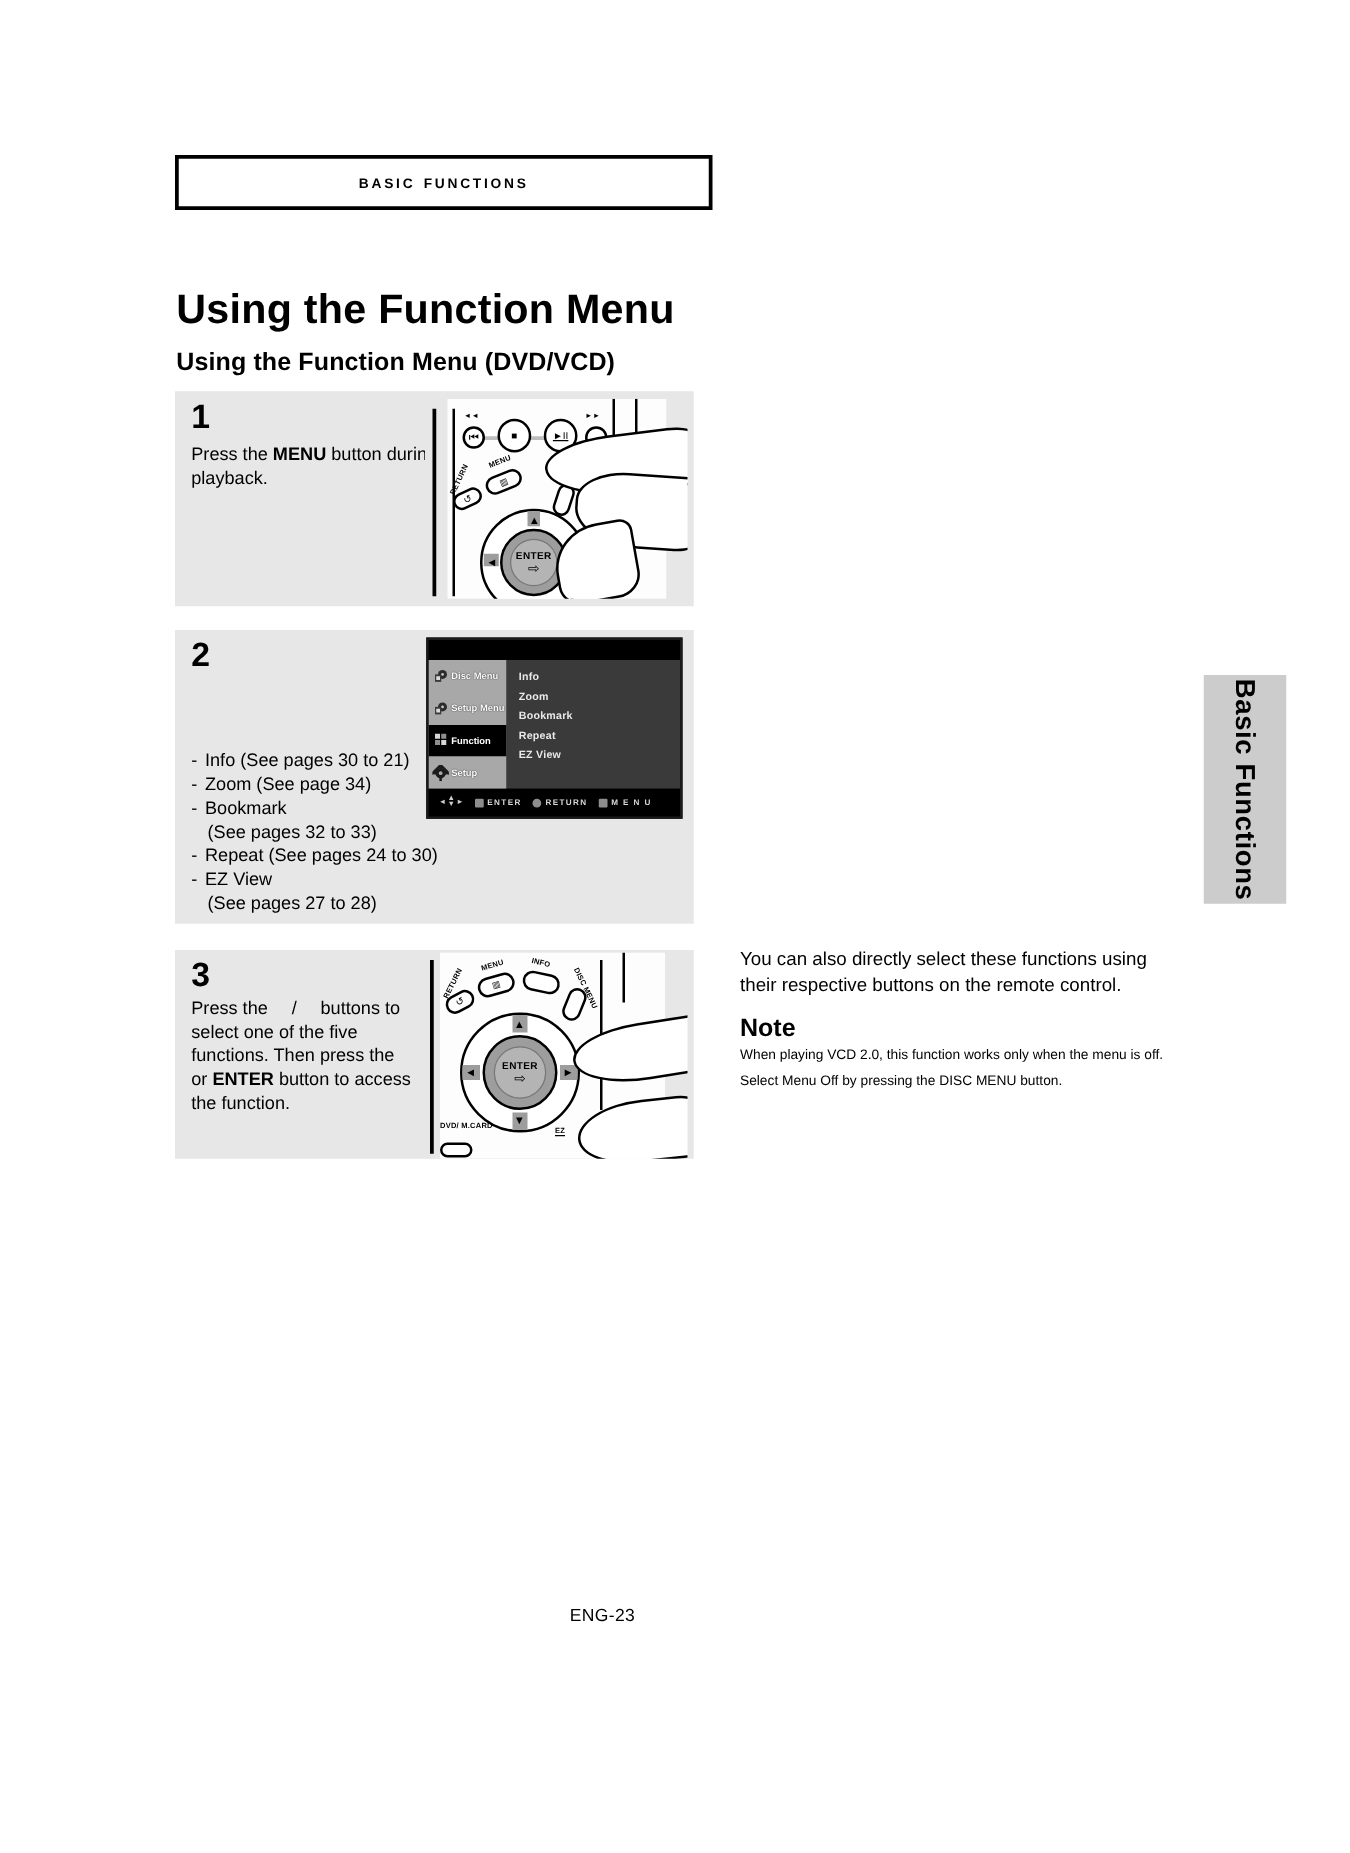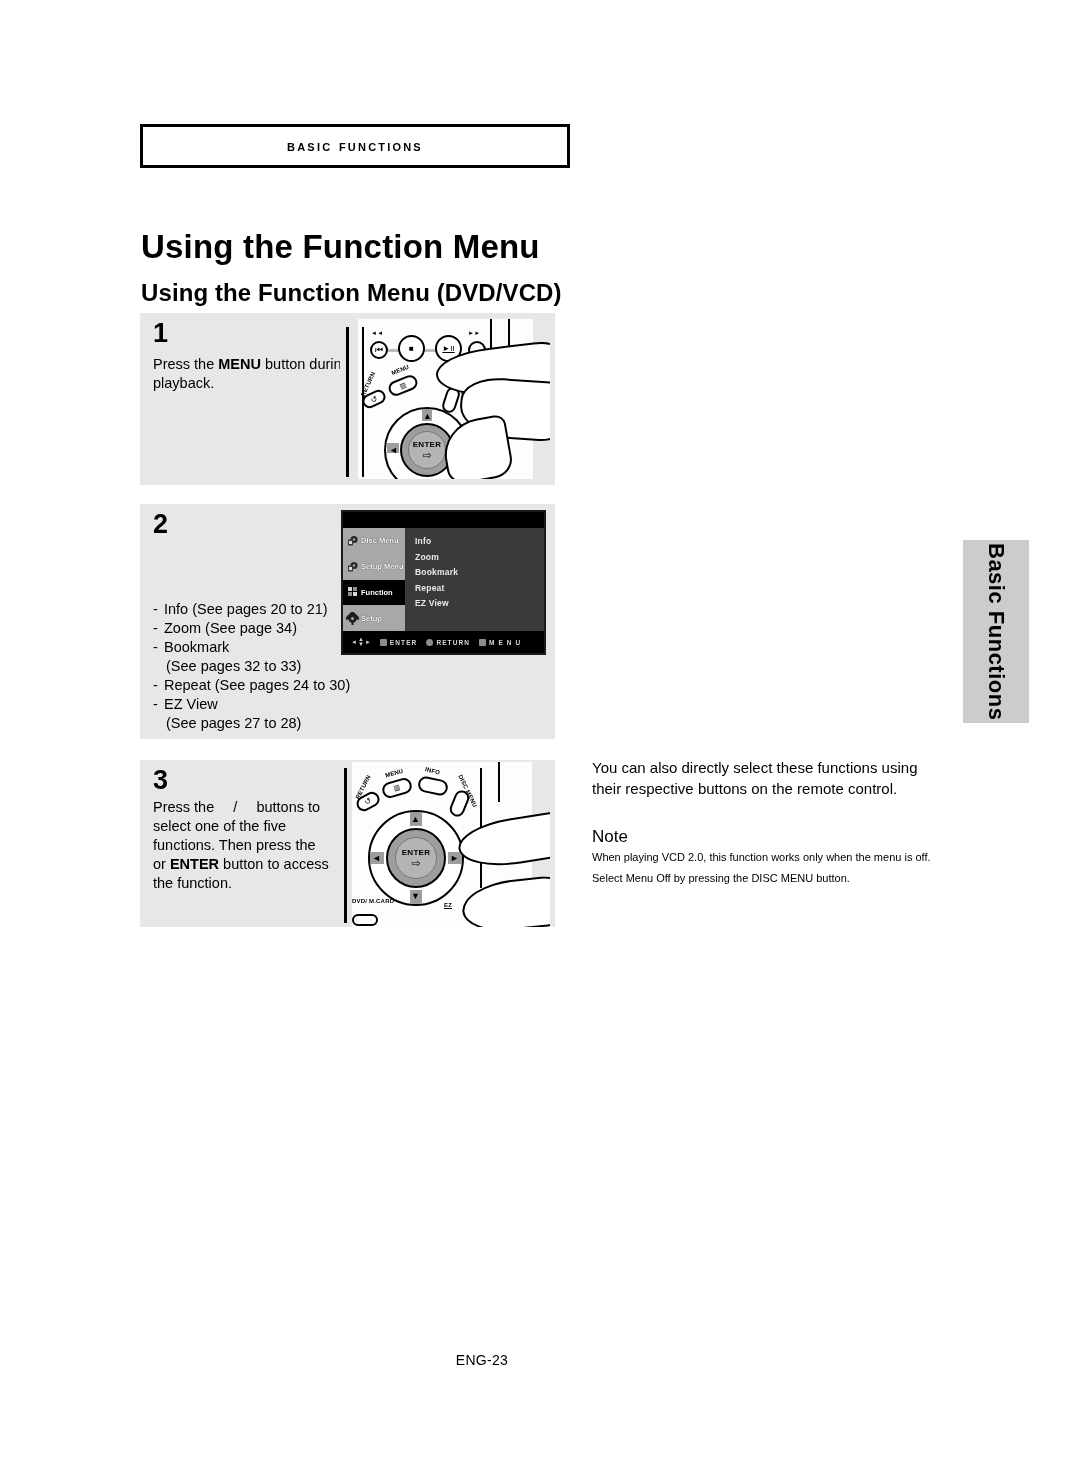--- a/index.html
+++ b/index.html
@@ -44,21 +44,21 @@
     left: 141px;
     top: 228px;
     font-size: 33px;
     font-weight: bold;
     letter-spacing: 0.2px;
   }
   .page-subtitle {
     position: absolute;
     left: 141px;
     top: 279px;
-    font-size: 24px;
+    font-size: 20px;
     font-weight: bold;
     letter-spacing: 0.1px;
   }
 
   
   .panel {
     position: absolute;
     background: #e7e7e7;
     box-sizing: border-box;
   }
@@ -287,23 +287,23 @@
   
   .right-col {
     position: absolute;
     left: 592px;
     top: 757px;
     width: 350px;
     font-size: 15px;
     line-height: 21px;
   }
   .note-head {
-    margin-top: 27px;
-    font-weight: normal;
-    font-size: 17px;
+    margin-top: 14px;
+    font-weight: bold;
+    font-size: 20px;
   }
   .note-body { font-size: 11px; line-height: 21px; }
 
   
   .side-tab {
     position: absolute;
     left: 963px;
     top: 540px;
     width: 66px;
     height: 183px;
@@ -317,21 +317,21 @@
     font-size: 22px;
     font-weight: bold;
     letter-spacing: 0.5px;
     white-space: nowrap;
   }
 
   
   .footer {
     position: absolute;
     left: 0;
-    top: 1352px;
+    top: 1284px;
     width: 964px;
     text-align: center;
     font-size: 14px;
     letter-spacing: .3px;
   }
 </style>
 </head>
 <body>
 
 <div class="chapter-box">
@@ -395,21 +395,21 @@
     <div class="hand" style="left:96px; top:28px; width:120px; height:44px; border-radius:46% 20% 16% 60%; transform:rotate(-7deg);"></div>
     <div class="hand" style="left:120px; top:60px; width:100px; height:56px; border-radius:40% 14% 22% 50%; transform:rotate(4deg);"></div>
     <div class="hand" style="left:104px; top:100px; width:62px; height:58px; border-radius:58% 16% 30% 26%; transform:rotate(-10deg);"></div>
   </div>
 </div>
 
 <div class="panel" id="panel-2">
   <div class="step-num">2</div>
 
   <div class="bullets">
-    <div class="row"><span class="dash">-</span><span>Info (See pages 20 to 21)</span></div>
+    <div class="row"><span class="dash">-</span><span>Info (See pages 30 to 21)</span></div>
     <div class="row"><span class="dash">-</span><span>Zoom (See page 34)</span></div>
     <div class="row"><span class="dash">-</span><span>Bookmark</span></div>
     <div class="row cont"><span>(See pages 32 to 33)</span></div>
     <div class="row"><span class="dash">-</span><span>Repeat (See pages 24 to 30)</span></div>
     <div class="row"><span class="dash">-</span><span>EZ View</span></div>
     <div class="row cont"><span>(See pages 27 to 28)</span></div>
   </div>
 
   <div id="osd">
     <div class="osd-topbar"></div>

